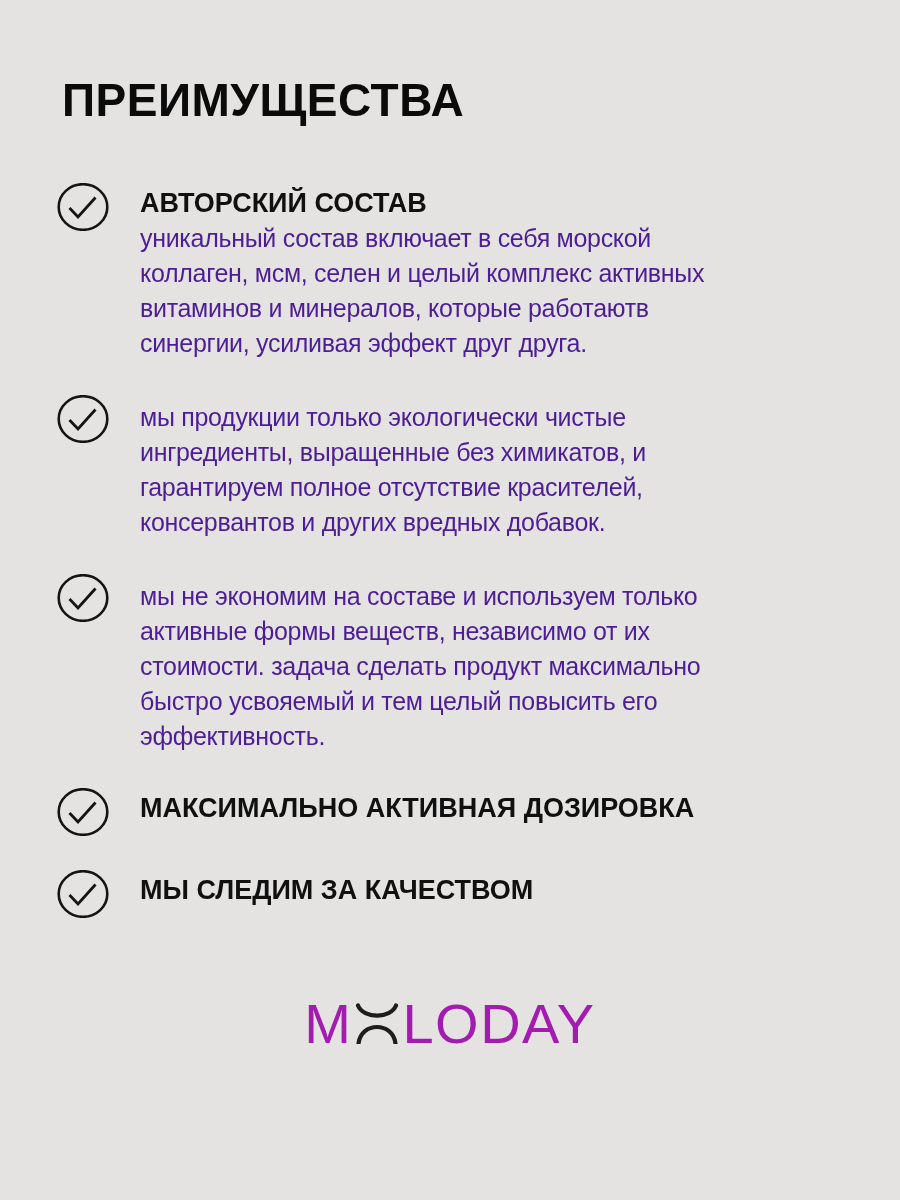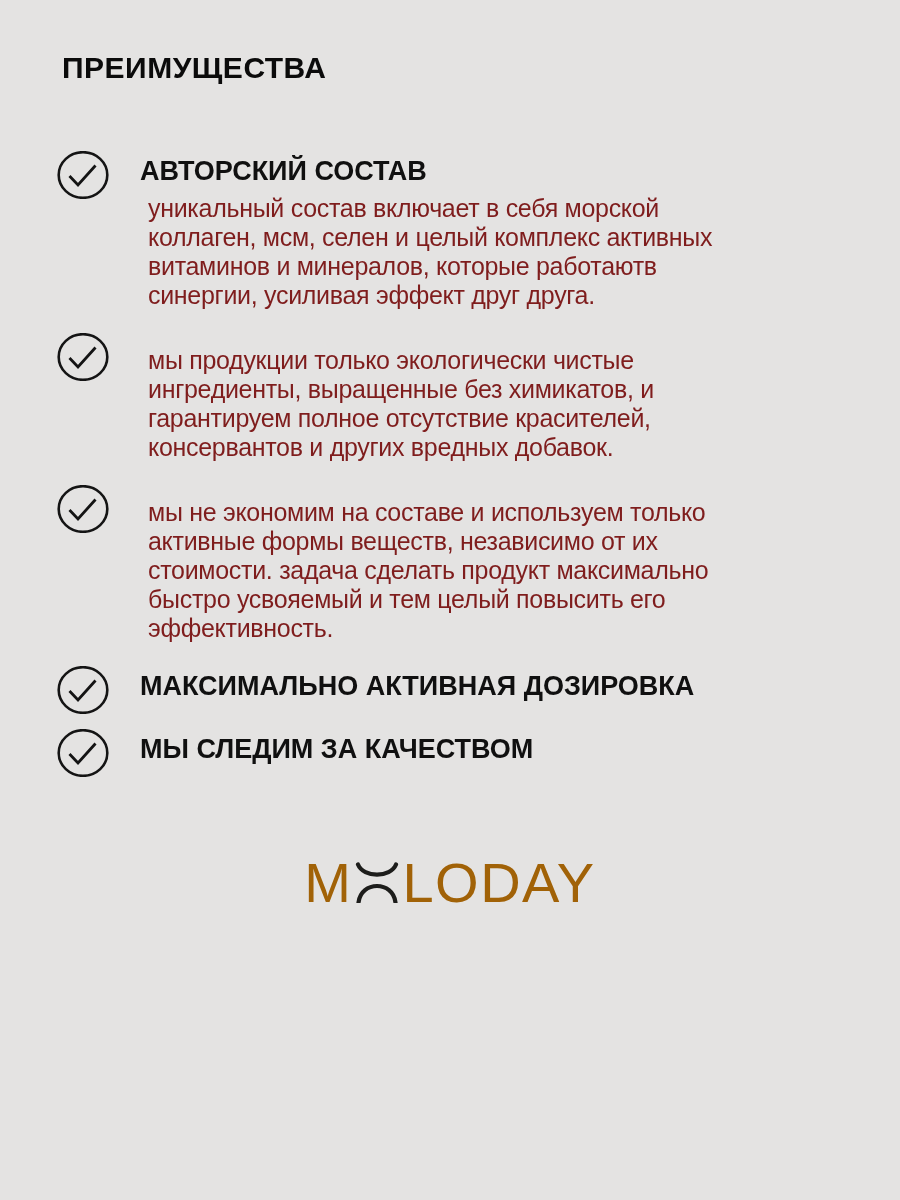--- a/index.html
+++ b/index.html
@@ -14,33 +14,33 @@
     color: #161616;
     overflow: hidden;
   }
   .canvas {
     position: relative;
     width: 900px;
     height: 1200px;
   }
   .title {
     margin: 0;
-    padding: 44px 0 0 62px;
-    font-size: 30px;
+    padding: 76px 0 0 62px;
+    font-size: 46px;
     line-height: 48px;
     font-weight: bold;
     letter-spacing: 0.5px;
     color: #0b0b0b;
   }
   .sections {
     margin-top: 64px;
     padding-left: 57px;
     display: flex;
     flex-direction: column;
-    gap: 20px;
+    gap: 39px;
   }
   .section {
     display: flex;
     align-items: flex-start;
   }
   .icon-cell {
     flex: 0 0 83px;
     width: 83px;
   }
   .icon-cell svg {
@@ -52,34 +52,34 @@
   }
   .heading {
     margin: 0 0 3px 0;
     font-size: 27px;
     line-height: 30px;
     font-weight: bold;
     letter-spacing: 0px;
     color: #101010;
   }
   .bodytext {
-    margin: 8px;
+    margin: 0;
     font-size: 25px;
-    line-height: 29px;
+    line-height: 35px;
     letter-spacing: -0.3px;
     white-space: pre-line;
-    color: #7f1d1d;
+    color: #4c1d95;
   }
   .logo {
     margin-top: 78px;
     text-align: center;
     font-size: 56px;
     line-height: 56px;
     letter-spacing: 1.5px;
-    color: #a16207;
+    color: #a21caf;
     font-weight: normal;
   }
   .logo .o-glyph {
     display: inline-block;
     vertical-align: -1px;
     margin: 0 3px;
   }
 </style>
 </head>
 <body style="background: rgb(228, 227, 226);">

